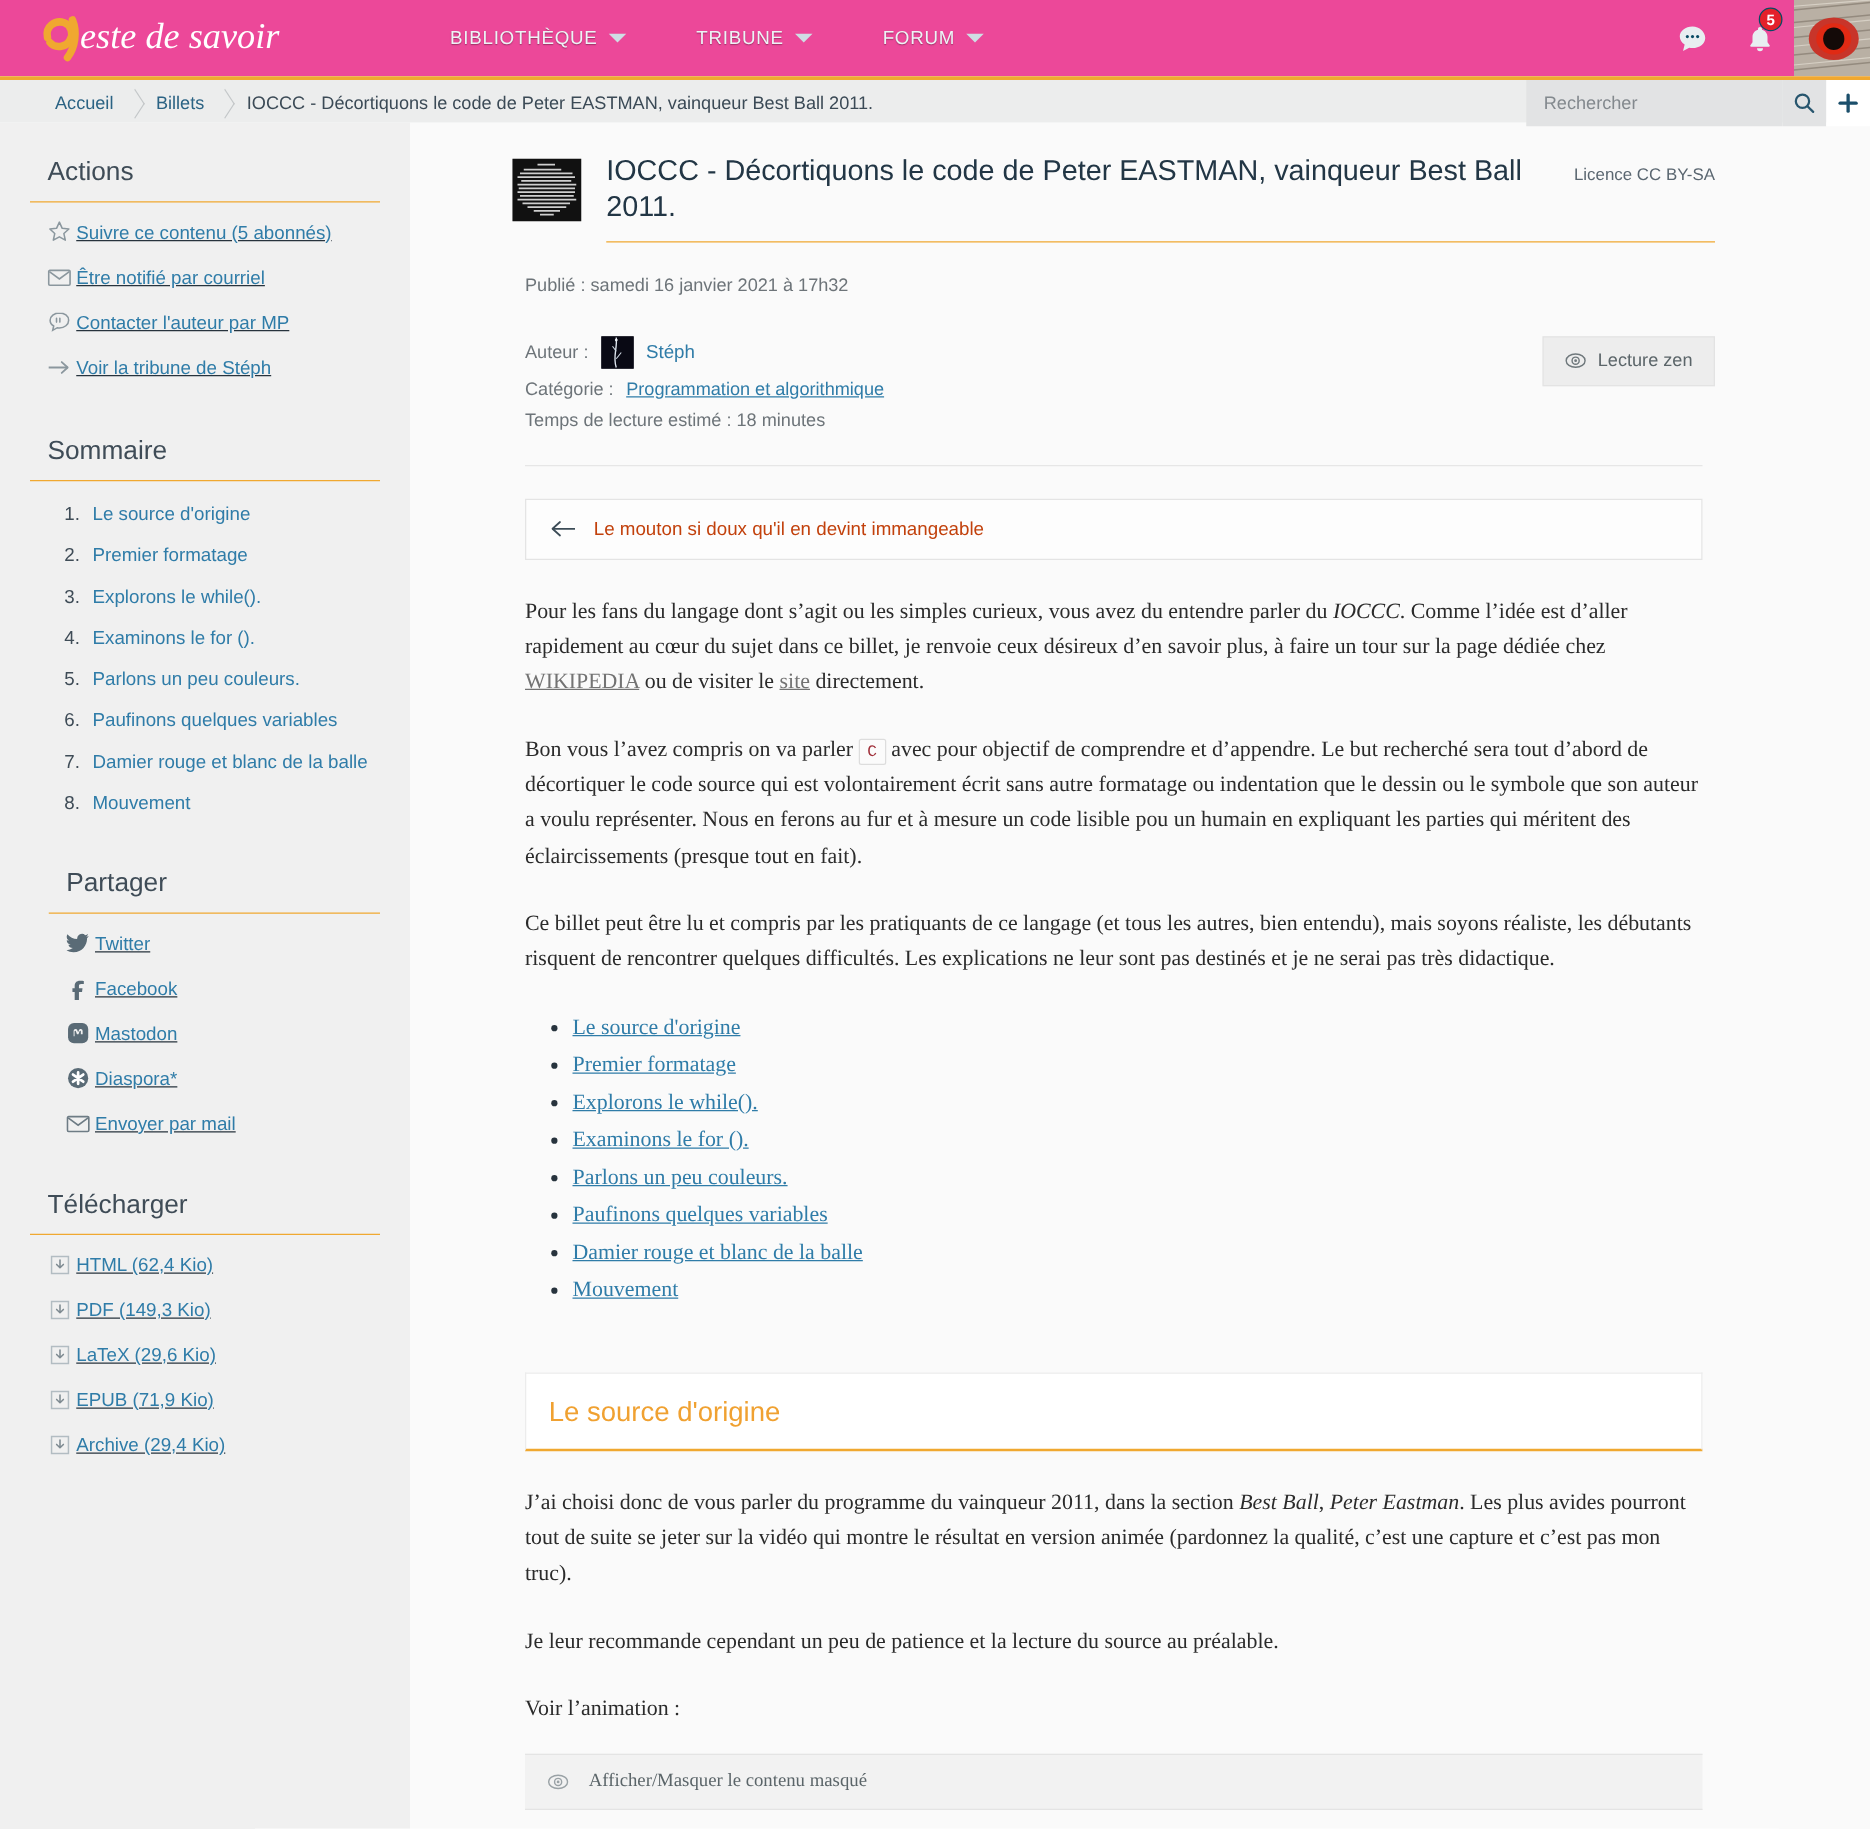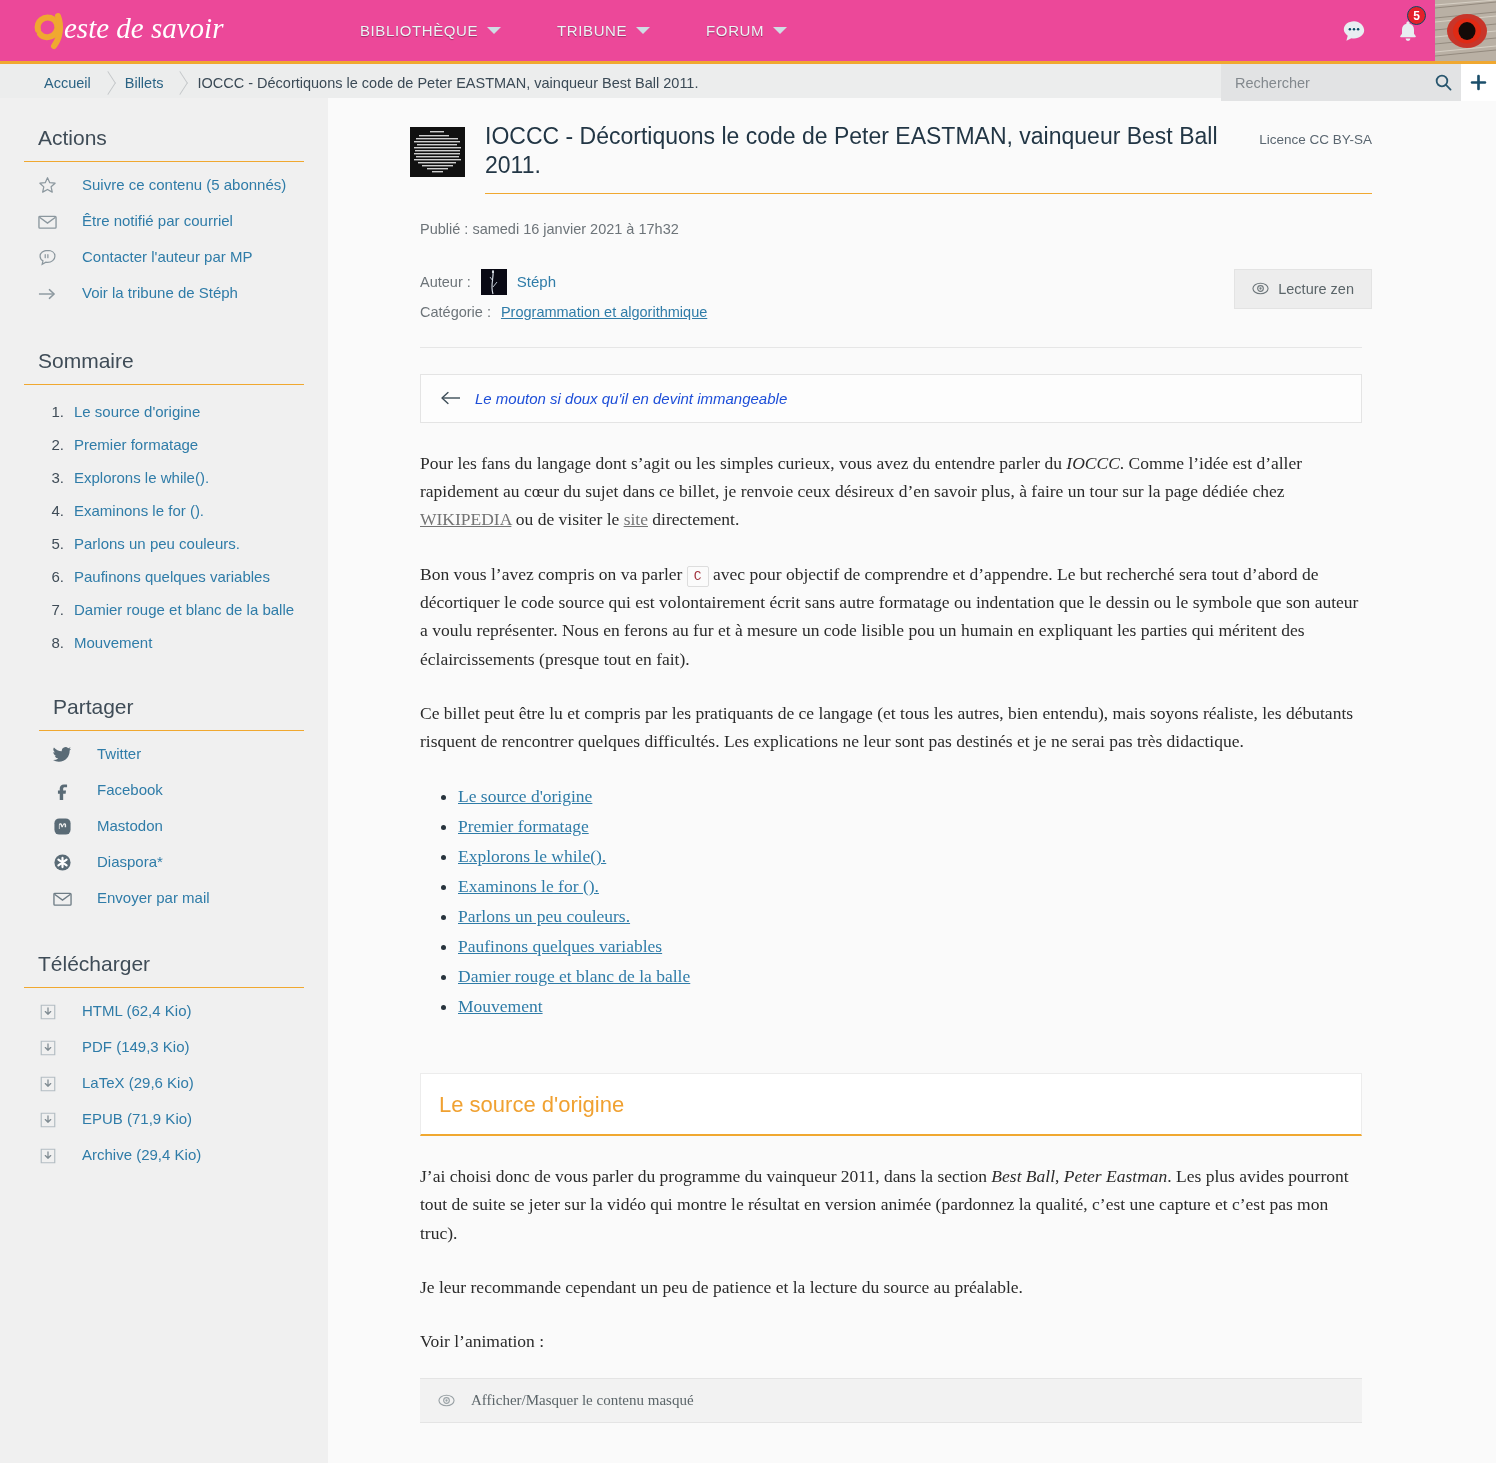--- a/index.html
+++ b/index.html
@@ -68,21 +68,21 @@
   .sidebar { width:328px; background:#f0f0f0; flex:0 0 328px; padding-top:22px; }
   .content { flex:1; background:#fafafa; padding:0 0 0 0; overflow:hidden; }
 
   
   .sb-block { padding:0 24px; margin-bottom:14px; }
   .sb-title {
     font-size:21px; color:#3f4c57; font-weight:normal;
     padding:6px 0 11px 14px; border-bottom:1.5px solid #f0a830; margin:0 0 8px 0;
   }
   .sb-list { list-style:none; margin:0; padding:6px 0 0 14px; }
-  .sb-list li { display:flex; align-items:flex-start; gap:25px; margin-bottom:17px; }
+  .sb-list li { display:flex; align-items:flex-end; gap:4px; margin-bottom:17px;text-decoration:underline; }
   .sb-link { color:#2f7ca8; font-size:15px; cursor:pointer; }
   .sb-ico { width:19px; height:19px; flex:0 0 19px; display:flex; align-items:center; justify-content:center; color:#7a8992; }
   .toc { list-style:none; margin:0; padding:10px 0 0 22px; counter-reset:toc; }
   .toc li { margin-bottom:16px; display:flex; gap:10px; }
   .toc .num { color:#3f4c57; font-size:15px; width:18px; text-align:right; }
 
   
   .article { width:962px; margin-left:82px; padding-top:24px; }
   .arthead { display:flex; align-items:flex-start; gap:20px; }
   .thumb { width:55px; height:50px; flex:0 0 55px; overflow:hidden; background:#151515; margin-top:5px;}
@@ -100,21 +100,21 @@
   .zenbtn {
     background:#ededed; border:1px solid #e3e3e3; padding:11px 17px; font-size:14.5px; color:#5b6569;
     display:flex; align-items:center; gap:9px; cursor:pointer; white-space:nowrap;
   }
   .metasep { border-bottom:1px solid #e6e6e6; margin:18px 10px 0 10px; }
 
   .navbox {
     margin:26px 10px 0 10px; border:1px solid #e4e4e4; background:#fdfdfd;
     padding:15px 18px; display:flex; align-items:center; gap:14px; cursor:pointer;
   }
-  .navbox .txt { color:#1d4ed8; font-size:15px;font-style:italic; }
+  .navbox .txt { color:#c2410c; font-size:15px; }
 
   .body { margin:0 10px; font-family:"Liberation Serif", serif; }
   .body p { font-size:17.5px; line-height:1.62; color:#2b2b2b; margin:26px 0; }
   .body p a { color:#737373;text-decoration:underline; }
   .body i { font-style:italic; }
   .inlinecode {
     font-family:"Liberation Mono", monospace; font-size:13px; color:#a0303a;
     border:1px solid #dddddd; background:#fbfbfb; padding:2px 6px; border-radius:2px;
   }
   .body ul { margin:22px 0 22px 38px; padding:0; }
@@ -446,20 +446,21 @@
                 <path d="M12 18 l4 -5 M12 12 l-3 -4" stroke="#cdd7e2" stroke-width=".9" fill="none"></path>
                 <circle cx="12" cy="3" r="1.1" fill="#eef3f8"></circle>
               </svg>
             </span>
             <a class="sb-link" href="#">Stéph</a>
           </div>
           <div class="mline">
             <span>Catégorie :</span>
             <a class="uline" href="#">Programmation et algorithmique</a>
           </div>
+          <div class="mline">Temps de lecture estimé : 18 minutes</div>
         </div>
         <button class="zenbtn">
           <svg width="17" height="15" viewBox="0 0 18 15">
             <ellipse cx="9" cy="7.5" rx="8" ry="5.6" fill="none" stroke="#6f787c" stroke-width="1.2"></ellipse>
             <circle cx="9" cy="7.5" r="3" fill="none" stroke="#6f787c" stroke-width="1.2"></circle>
             <circle cx="9" cy="7.5" r="1.2" fill="#6f787c"></circle>
           </svg>
           <span>Lecture zen</span>
         </button>
       </div>

